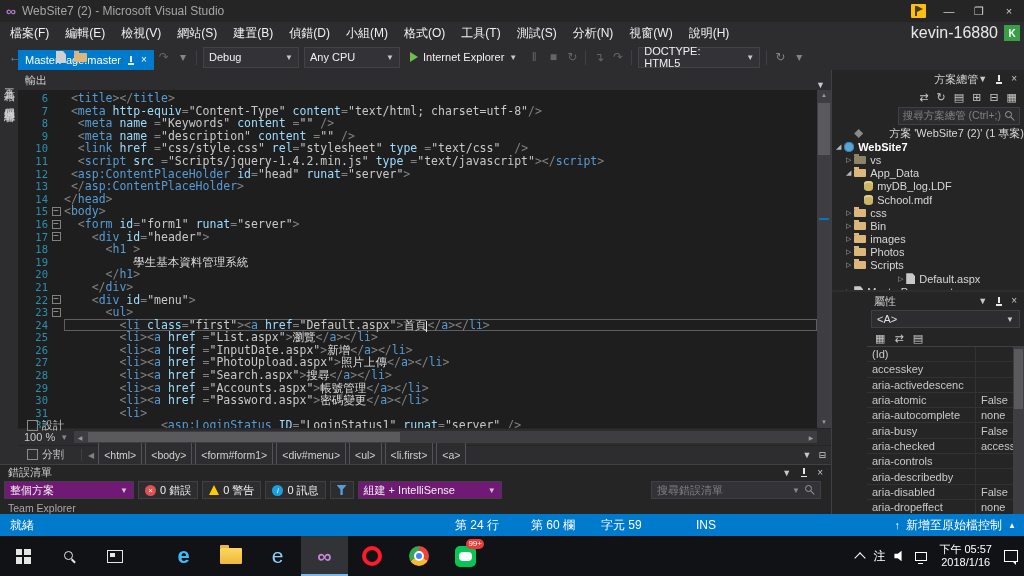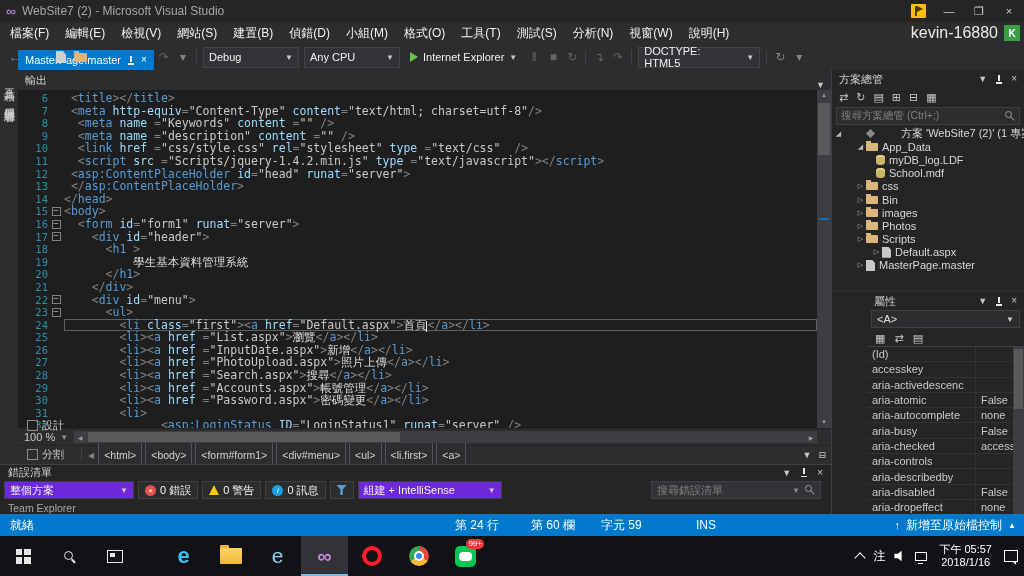--- a/index.html
+++ b/index.html
@@ -96,37 +96,37 @@
   .vbar{width:1px;height:12px;background:#3f3f46;margin:0 2px;}
   .crumbarr{color:#808080;font-size:8px;padding:0 4px;}
   .crumb{height:14px;display:inline-flex;align-items:center;border:1px solid #52525a;background:#2d2d30;font-size:10.5px;color:#d0d0d0;padding:8px 5px;margin-right:3px;white-space:nowrap;}
   .navrow-right{margin-left:auto;display:flex;gap:7px;color:#c8c8c8;font-size:9px;padding-right:5px;}
 
   
   .errorlist{height:56px;background:#252526;border-top:1px solid #3f3f46;display:flex;flex-direction:column;}
   .elheader{height:15px;display:flex;align-items:center;padding:0 8px;font-size:11px;color:#d0d0d0;}
   .elh-icons{margin-left:auto;display:flex;gap:9px;align-items:center;color:#c8c8c8;font-size:9px;}
   .eltoolbar{height:20px;display:flex;align-items:center;gap:4px;padding:0 4px;}
-  .elcombo{height:16px;background:#6d28d9;border:1px solid #3f3f46;display:flex;align-items:center;font-size:11px;color:#f1f1f1;padding:0 5px;}
+  .elcombo{height:16px;background:#701a75;border:1px solid #3f3f46;display:flex;align-items:center;font-size:11px;color:#f1f1f1;padding:0 5px;}
   .elcombo .car{font-size:8px;color:#c8c8c8;margin-left:8px;}
   .elbtn{display:flex;align-items:center;gap:4px;height:16px;padding:0 6px;border:1px solid #3f3f46;background:#2d2d30;font-size:11px;color:#f1f1f1;}
   .ic-err{width:11px;height:11px;border-radius:50%;background:#e05252;color:#fff;font-size:8px;line-height:11px;text-align:center;flex:none;}
   .ic-warn{width:0;height:0;border-left:5.5px solid transparent;border-right:5.5px solid transparent;border-bottom:10px solid #fc0;position:relative;flex:none;}
   .ic-info{width:11px;height:11px;border-radius:50%;background:#1ba1e2;color:#fff;font-size:8px;line-height:11px;text-align:center;font-style:italic;flex:none;}
   .ic-filter{width:10px;height:10px;background:#569cd6;clip-path:polygon(0 0,100% 0,62% 45%,62% 100%,38% 100%,38% 45%);flex:none;}
   .elsearch{margin-left:auto;margin-right:6px;width:158px;height:16px;background:#333337;border:1px solid #3f3f46;display:flex;align-items:center;padding:0 5px;font-size:11px;color:#808080;gap:5px;}
   .elsearch .txt{flex:1;white-space:nowrap;overflow:hidden;}
   .elbody{flex:1;}
   .eltabs{height:13px;display:flex;align-items:center;padding-left:8px;font-size:10.5px;color:#a8a8a8;}
 
   
   .right{width:193px;border-left:1px solid #3f3f46;background:#252526;display:flex;flex-direction:column;box-sizing:border-box;}
   .panelheader{height:18px;display:flex;align-items:center;padding:0 7px;font-size:11px;color:#d0d0d0;flex:none;}
   .ph-icons{margin-left:auto;display:flex;gap:8px;align-items:center;color:#c8c8c8;font-size:9px;}
-  .sepanel{height:222px;display:flex;flex-direction:column;border-bottom:2px solid #2d2d30;box-sizing:border-box;}
+  .sepanel{height:222px;display:flex;flex-direction:column;border-bottom:2px solid #2d2d30;box-sizing:border-box;align-items:flex-end;}
   .setoolbar{height:19px;display:flex;align-items:center;gap:8px;padding:0 7px;color:#c8c8c8;font-size:11px;flex:none;}
   .sesearch{height:16px;margin:0 4px 2px 4px;background:#2d2d30;border:1px solid #3f3f46;display:flex;align-items:center;font-size:10.5px;color:#808080;padding:0 4px;gap:4px;flex:none;}
   .sesearch .txt{flex:1;white-space:nowrap;overflow:hidden;}
   .tree{flex:1;overflow:hidden;font-size:11px;color:#d7d7d7;}
   .trow{height:13.2px;display:flex;align-items:center;white-space:nowrap;}
   .tarrow{width:9px;font-size:7px;color:#b8b8b8;text-align:center;flex:none;}
   .tlabel{overflow:hidden;text-overflow:clip;}
   .tico{flex:none;margin:0 4px 0 1px;display:inline-block;}
   .tico.sln{width:9px;height:9px;background:#8a8a8a;clip-path:polygon(50% 0,100% 50%,50% 100%,0 50%);}
   .tico.globe{width:10px;height:10px;border-radius:50%;background:#58a6d8;box-shadow:inset 0 0 0 1px #3c7fae;}
@@ -540,20 +540,30 @@
         <div class="sesearch">
           <span class="txt">搜尋方案總管 (Ctrl+;)</span>
           <span class="ic-search"></span>
         </div>
         <div class="tree" id="setree">
             <div class="trow" style="padding-left: 2px; gap: 22px;">
               <span class="tarrow">◢</span>
               <span class="tico sln"></span>
               <span class="tlabel">方案 'WebSite7 (2)' (1 專案)</span>
             </div>
+            <div class="trow" style="padding-left: 14px;">
+              <span class="tarrow">◢</span>
+              <span class="tico globe"></span>
+              <span class="tlabel" style="color: rgb(255, 255, 255); font-weight: bold;">WebSite7</span>
+            </div>
+            <div class="trow" style="padding-left: 24px;">
+              <span class="tarrow">▷</span>
+              <span class="tico folderdim"></span>
+              <span class="tlabel">vs</span>
+            </div>
             <div class="trow" style="padding-left: 24px;">
               <span class="tarrow">◢</span>
               <span class="tico folder"></span>
               <span class="tlabel">App_Data</span>
             </div>
             <div class="trow" style="padding-left: 34px;">
               <span class="tarrow"></span>
               <span class="tico db"></span>
               <span class="tlabel">myDB_log.LDF</span>
             </div>
@@ -580,21 +590,21 @@
             <div class="trow" style="padding-left: 24px;">
               <span class="tarrow">▷</span>
               <span class="tico folder"></span>
               <span class="tlabel">Photos</span>
             </div>
             <div class="trow" style="padding-left: 24px;">
               <span class="tarrow">▷</span>
               <span class="tico folder"></span>
               <span class="tlabel">Scripts</span>
             </div>
-            <div class="trow" style="padding-left: 40px;">
+            <div class="trow" style="padding-left: 40px; margin-left: 36px;">
               <span class="tarrow">▷</span>
               <span class="tico aspx"></span>
               <span class="tlabel">Default.aspx</span>
             </div>
             <div class="trow" style="padding-left: 24px;">
               <span class="tarrow">▷</span>
               <span class="tico aspx"></span>
               <span class="tlabel">MasterPage.master</span>
             </div>
           </div>

